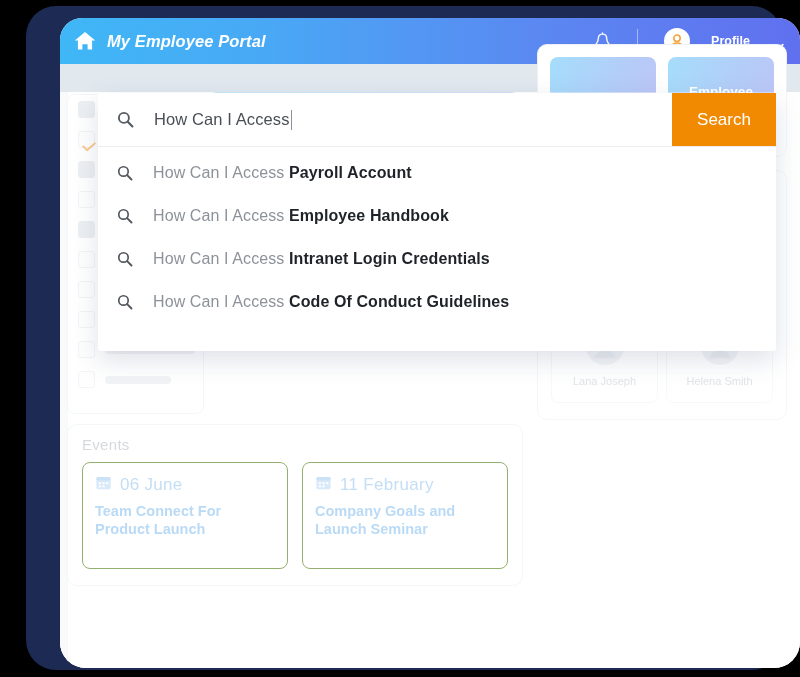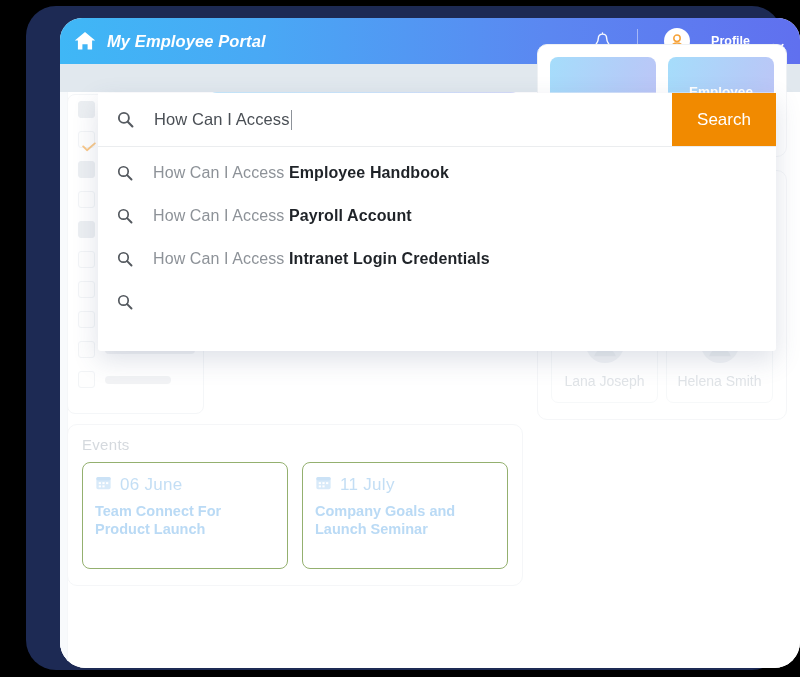--- a/index.html
+++ b/index.html
@@ -215,21 +215,21 @@
   .team-cell {
     border: 1px solid #f1f4f6;
     border-radius: 7px;
     height: 93px;
     display: flex; flex-direction: column;
     align-items: center; justify-content: center;
     gap: 4px;
   }
   .team-name {
     color: #ccd2d8;
-    font-size: 14px;
+    font-size: 11px;
     text-align: center;
     line-height: 1.25;
     font-weight: normal;
   }
 
   
   .events-card {
     position: absolute;
     left: 7px; top: 332px;
     width: 456px; height: 162px;
@@ -517,21 +517,21 @@
                 <svg viewBox="0 0 20 20" width="17" height="17">
                   <rect x="1.6" y="3.4" width="16.8" height="14.6" rx="2" fill="#bfdcf5"></rect>
                   <rect x="1.6" y="3.4" width="16.8" height="4.2" rx="2" fill="#a9cff1"></rect>
                   <rect x="4.4" y="9.6" width="2.6" height="2.3" fill="#ffffff"></rect>
                   <rect x="8.7" y="9.6" width="2.6" height="2.3" fill="#ffffff"></rect>
                   <rect x="13" y="9.6" width="2.6" height="2.3" fill="#ffffff"></rect>
                   <rect x="4.4" y="13.4" width="2.6" height="2.3" fill="#ffffff"></rect>
                   <rect x="8.7" y="13.4" width="2.6" height="2.3" fill="#ffffff"></rect>
                 </svg>
               </span>
-              <span class="event-date">11 July</span>
+              <span class="event-date">11 February</span>
             </div>
             <div class="event-name">Company Goals and Launch Seminar</div>
           </div>
         </div>
       </div>
     </div>
 
     <div class="veil"></div>
 
     <div class="search-overlay">
@@ -552,45 +552,46 @@
       </div>
 
       <div class="suggestions">
         <div class="suggestion">
           <span class="sug-glyph">
             <svg viewBox="0 0 18 18" width="16" height="16">
               <circle cx="7.3" cy="7.3" r="5.3" fill="none" stroke="#53585e" stroke-width="1.9"></circle>
               <path d="M11.4 11.4 L16.3 16.3" stroke="#53585e" stroke-width="2.2" stroke-linecap="round"></path>
             </svg>
           </span>
-          <span class="sug-text"><span>How Can I Access </span><b>Employee Handbook</b></span>
+          <span class="sug-text"><span>How Can I Access </span><b>Payroll Account</b></span>
         </div>
         <div class="suggestion">
           <span class="sug-glyph">
             <svg viewBox="0 0 18 18" width="16" height="16">
               <circle cx="7.3" cy="7.3" r="5.3" fill="none" stroke="#53585e" stroke-width="1.9"></circle>
               <path d="M11.4 11.4 L16.3 16.3" stroke="#53585e" stroke-width="2.2" stroke-linecap="round"></path>
             </svg>
           </span>
-          <span class="sug-text"><span>How Can I Access </span><b>Payroll Account</b></span>
+          <span class="sug-text"><span>How Can I Access </span><b>Employee Handbook</b></span>
         </div>
         <div class="suggestion">
           <span class="sug-glyph">
             <svg viewBox="0 0 18 18" width="16" height="16">
               <circle cx="7.3" cy="7.3" r="5.3" fill="none" stroke="#53585e" stroke-width="1.9"></circle>
               <path d="M11.4 11.4 L16.3 16.3" stroke="#53585e" stroke-width="2.2" stroke-linecap="round"></path>
             </svg>
           </span>
           <span class="sug-text"><span>How Can I Access </span><b>Intranet Login Credentials</b></span>
         </div>
         <div class="suggestion">
           <span class="sug-glyph">
             <svg viewBox="0 0 18 18" width="16" height="16">
               <circle cx="7.3" cy="7.3" r="5.3" fill="none" stroke="#53585e" stroke-width="1.9"></circle>
               <path d="M11.4 11.4 L16.3 16.3" stroke="#53585e" stroke-width="2.2" stroke-linecap="round"></path>
             </svg>
           </span>
+          <span class="sug-text"><span>How Can I Access </span><b>Code Of Conduct Guidelines</b></span>
         </div>
       </div>
     </div>
 
   </div>
 </div>
 
 </body></html>

